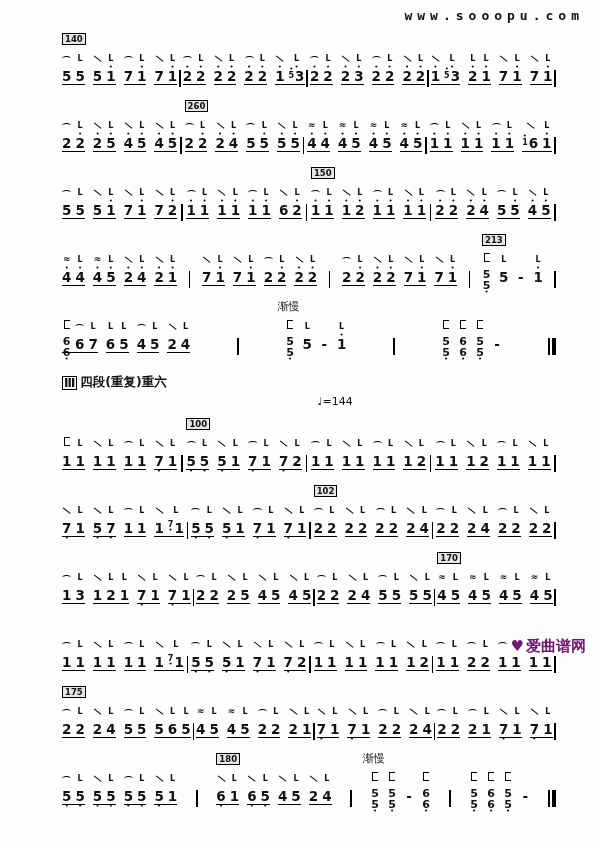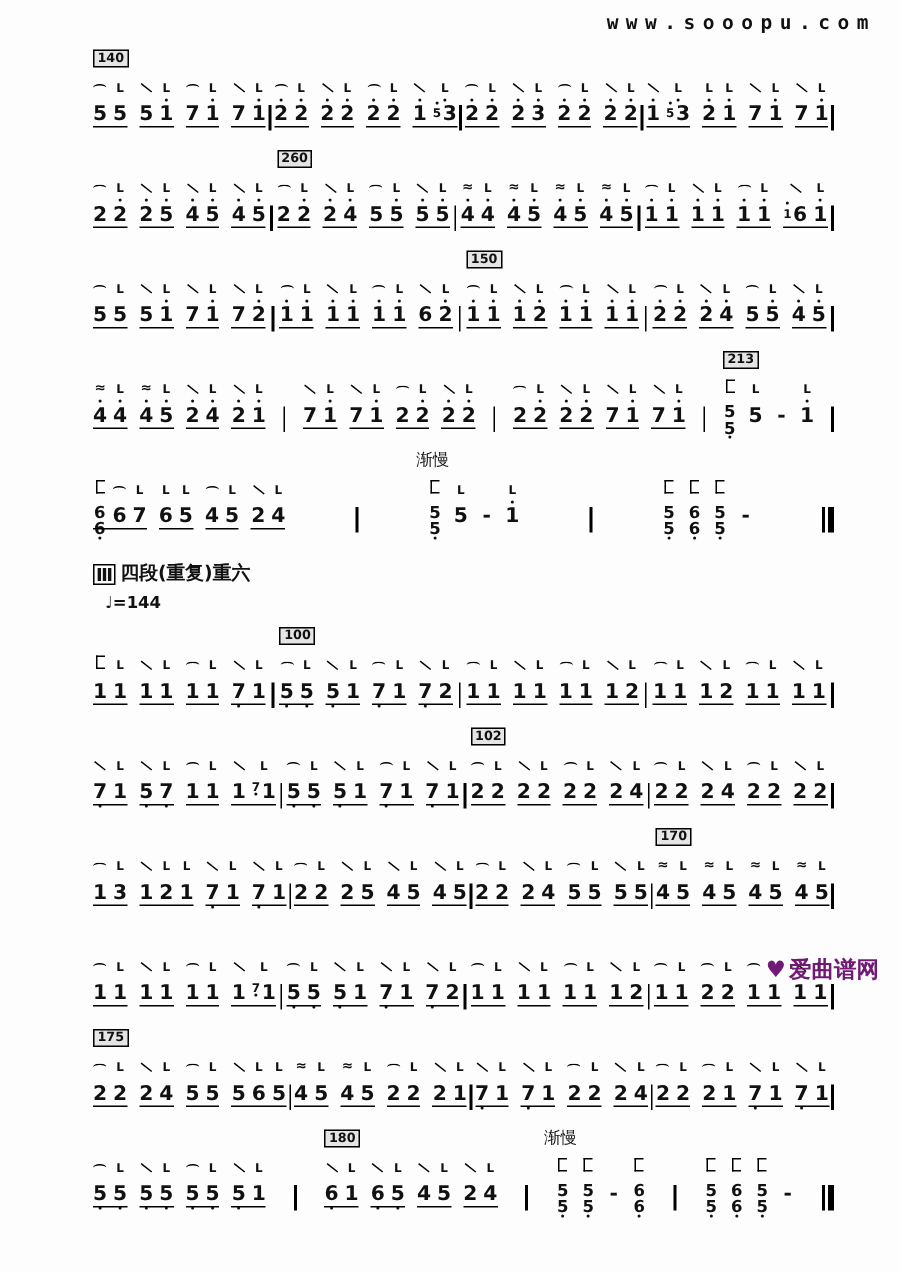--- a/index.html
+++ b/index.html
@@ -35,21 +35,21 @@
   .mlabel{position:absolute;top:-19px;left:-8px;font-size:11px;font-weight:normal;white-space:nowrap;z-index:2;}
   .o-arc{width:9px;height:4px;border-top:1.4px solid #000;border-radius:100% 100% 0 0;margin-bottom:2px;}
   .o-sl{width:9px;height:1.4px;background:#000;transform:rotate(38deg);margin-bottom:4px;}
   .o-ell{font-size:8px;font-weight:bold;line-height:9px;}
   .o-wav{font-size:9px;line-height:9px;font-weight:bold;}
   .o-br{width:5px;height:7px;border:1.2px solid #000;border-right:none;margin-bottom:2px;}
   .section{margin:16px 0 0 62px;}
   .sec-row{display:flex;align-items:center;gap:3px;}
   .roman{font-weight:bold;font-size:12px;border:1.5px solid #000;line-height:12px;padding:0 1px;}
   .sec-text{font-size:12.5px;font-weight:bold;}
-  .tempo{font-size:11px;font-weight:bold;margin:4px 0 0 8px;}
+  .tempo{font-size:11px;font-weight:normal;margin:4px 0 0 8px;text-align:center;}
   .footer{position:absolute;bottom:12px;right:14px;font-size:15px;font-weight:bold;}
   .heart{margin-right:2px;}
 </style>
 </head>
 <body>
 
 <div class="page">
   <div class="url">www.sooopu.com</div>
 
   <div id="part1" class="score">

